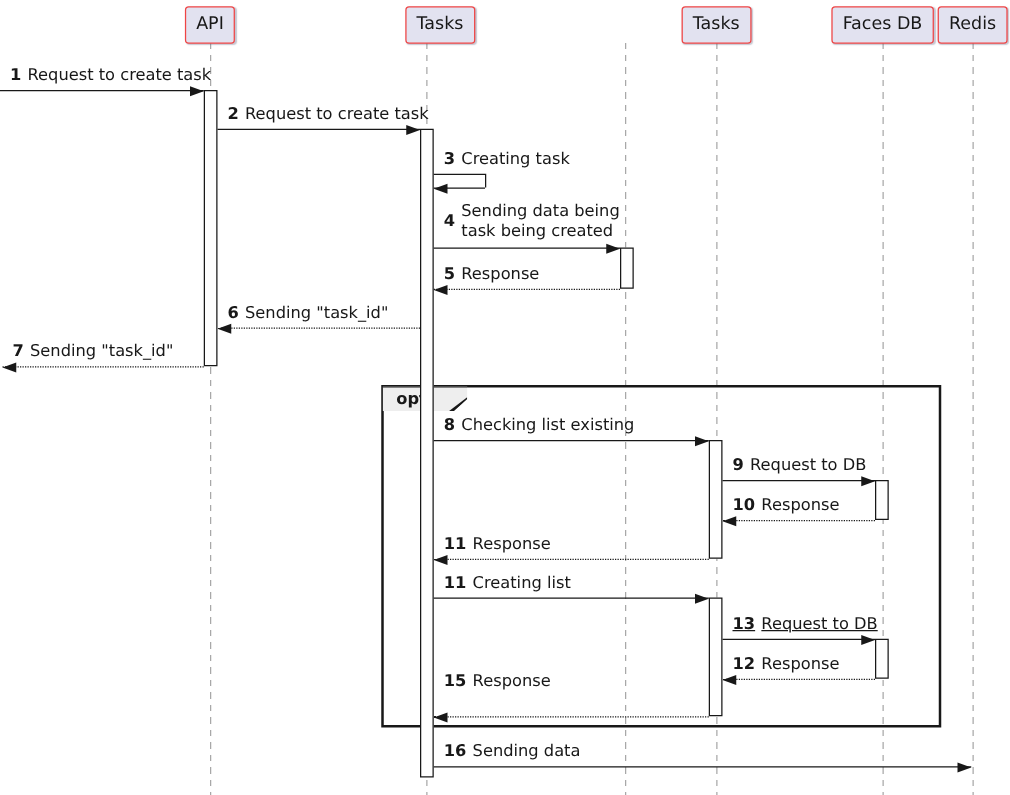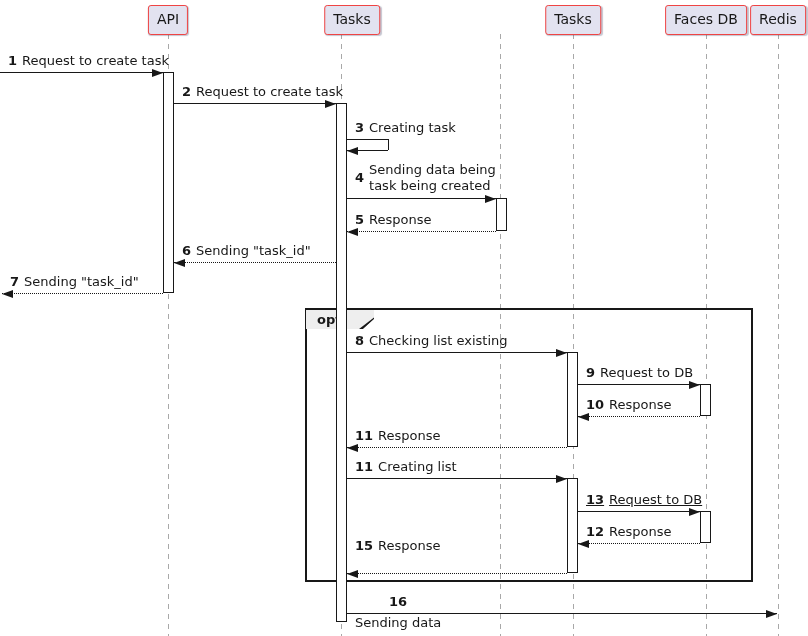--- a/index.html
+++ b/index.html
@@ -163,17 +163,17 @@
       <span>Response</span>
     </div>
     <div class="msg-line dashed" style="left: 347px; top: 573px; width: 220px;"></div>
     <div class="arrowhead left" style="top: 570px; left: 347px;"></div>
     <div class="msg-label" style="left: 355px; top: 538px; justify-content: flex-end;">
       <span class="msg-num">15</span>
       <span>Response</span>
     </div>
     <div class="msg-line" style="left: 347px; top: 613px; width: 430px;"></div>
     <div class="arrowhead right" style="top: 610px; left: 766px;"></div>
-    <div class="msg-label" style="left: 355px; top: 594px; flex-direction: column;">
+    <div class="msg-label" style="left: 355px; top: 594px;">
       <span class="msg-num">16</span>
       <span>Sending data</span>
     </div>
   </div>
 
 </body></html>

